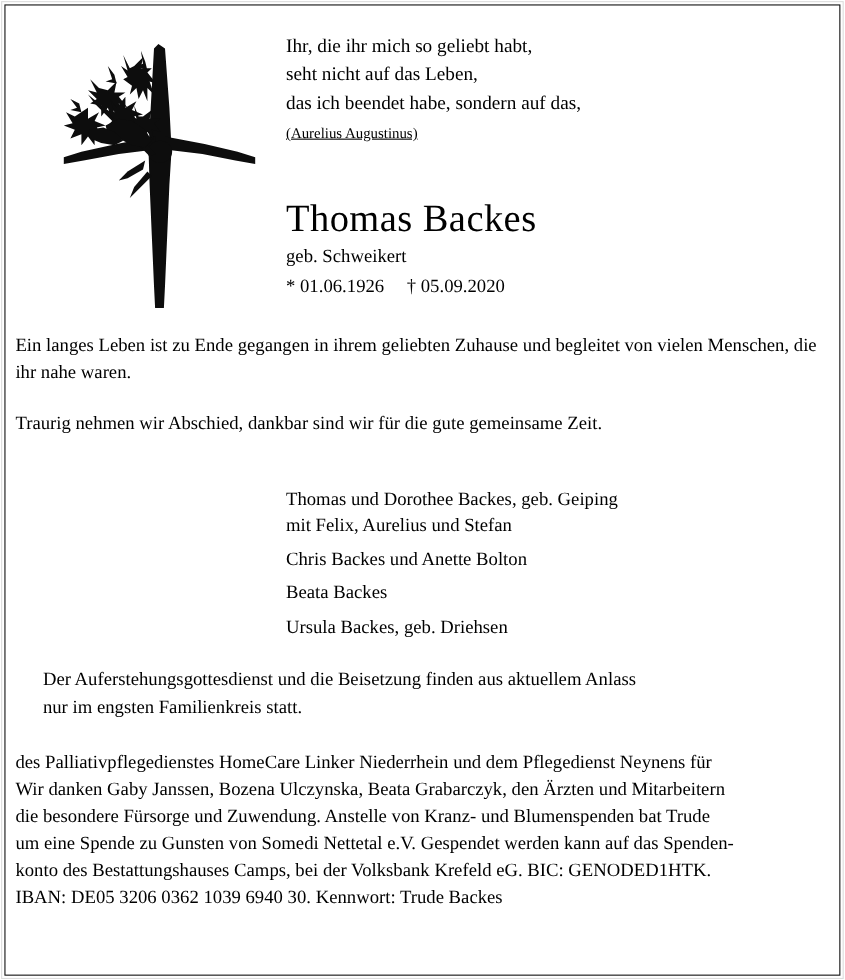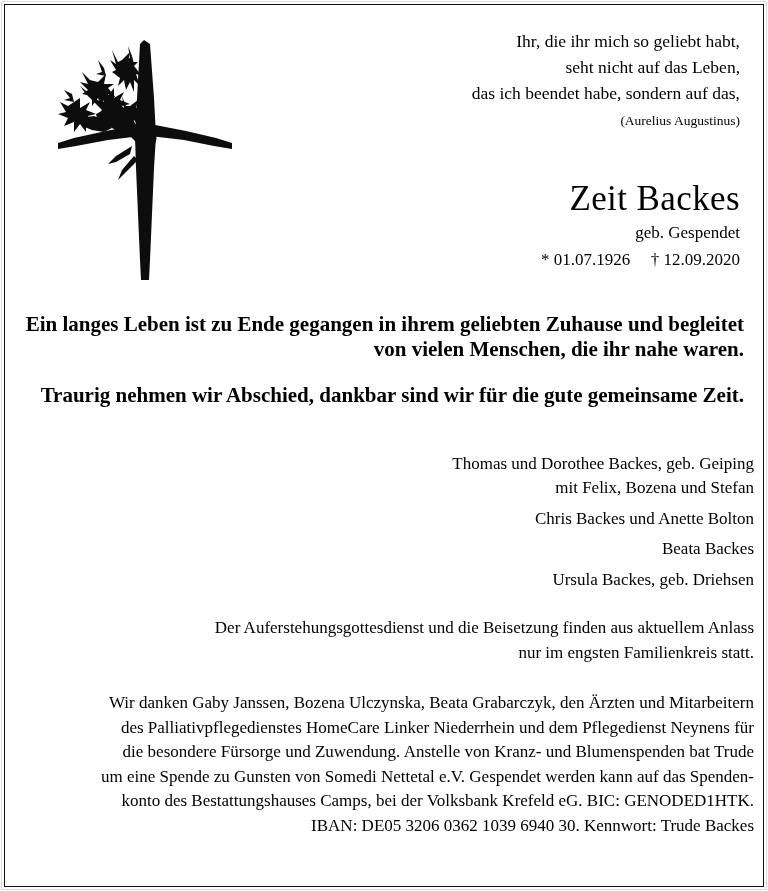--- a/index.html
+++ b/index.html
@@ -38,21 +38,20 @@
     pointer-events: none;
   }
   .inner {
     position: absolute;
     left: 0;
     top: 0;
     width: 768px;
     height: 718px;
     box-sizing: border-box;
     padding: 0 16px;
-    text-align: right;
   }
 
   
   .header {
     position: relative;
     height: 300px;
   }
   .cross-wrap {
     position: absolute;
     left: 30px;
@@ -70,20 +69,21 @@
   }
   .verse-line {
     font-size: 17.5px;
     line-height: 26px;
     white-space: nowrap;
   }
   .verse-source {
     font-size: 13.5px;
     line-height: 20px;
     margin-top: 5px;
+    text-decoration: underline;
   }
   .name-block {
     position: absolute;
     left: 244px;
     top: 178px;
     width: 480px;
   }
   .deceased-name {
     font-size: 35px;
     line-height: 42px;
@@ -104,24 +104,23 @@
   
   .body-area {
     position: absolute;
     left: 0;
     top: 302px;
     width: 768px;
     padding: 0 14px;
     box-sizing: border-box;
   }
   .para {
-    font-size: 21px;
-    line-height: 24.5px;
-    margin: 10px;
-    font-weight: bold;
+    font-size: 17px;
+    line-height: 24.5px;
+    margin: 0;
   }
   .para + .para { margin-top: 22px; }
 
   .survivors {
     margin-top: 44px;
     padding-left: 246px;
   }
   .survivor-line {
     font-size: 17px;
     line-height: 24.5px;
@@ -197,63 +196,63 @@
       </div>
 
       <div class="verse-block">
         <div class="verse-line">Ihr, die ihr mich so geliebt habt,</div>
         <div class="verse-line">seht nicht auf das Leben,</div>
         <div class="verse-line">das ich beendet habe, sondern auf das,</div>
         <div class="verse-source">(Aurelius Augustinus)</div>
       </div>
 
       <div class="name-block">
-        <div class="deceased-name">Zeit Backes</div>
-        <div class="maiden-name">geb. Gespendet</div>
+        <div class="deceased-name">Thomas Backes</div>
+        <div class="maiden-name">geb. Schweikert</div>
         <div class="life-dates">
           <span>*</span>
-          <span>01.07.1926</span>
+          <span>01.06.1926</span>
           <span class="gap"></span>
           <span>†</span>
-          <span>12.09.2020</span>
+          <span>05.09.2020</span>
         </div>
       </div>
 
     </div>
 
     <div class="body-area">
 
       <p class="para">Ein langes Leben ist zu Ende gegangen in ihrem geliebten Zuhause und begleitet von vielen Menschen, die ihr nahe waren.</p>
       <p class="para">Traurig nehmen wir Abschied, dankbar sind wir für die gute gemeinsame Zeit.</p>
 
       <div class="survivors">
         <div class="survivor-group">
           <div class="survivor-line">Thomas und Dorothee Backes, geb. Geiping</div>
-          <div class="survivor-line">mit Felix, Bozena und Stefan</div>
+          <div class="survivor-line">mit Felix, Aurelius und Stefan</div>
         </div>
         <div class="survivor-group">
           <div class="survivor-line">Chris Backes und Anette Bolton</div>
         </div>
         <div class="survivor-group">
           <div class="survivor-line">Beata Backes</div>
         </div>
         <div class="survivor-group">
           <div class="survivor-line">Ursula Backes, geb. Driehsen</div>
         </div>
       </div>
 
 
       <div class="block-gap-md">
         <div class="service-line">Der Auferstehungsgottesdienst und die Beisetzung finden aus aktuellem Anlass</div>
         <div class="service-line">nur im engsten Familienkreis statt.</div>
       </div>
 
       <div class="thanks">
+        <div class="para-line">des Palliativpflegedienstes HomeCare Linker Niederrhein und dem Pflegedienst Neynens für</div>
         <div class="para-line">Wir danken Gaby Janssen, Bozena Ulczynska, Beata Grabarczyk, den Ärzten und Mitarbeitern</div>
-        <div class="para-line">des Palliativpflegedienstes HomeCare Linker Niederrhein und dem Pflegedienst Neynens für</div>
         <div class="para-line">die besondere Fürsorge und Zuwendung. Anstelle von Kranz- und Blumenspenden bat Trude</div>
         <div class="para-line">um eine Spende zu Gunsten von Somedi Nettetal e.V. Gespendet werden kann auf das Spenden-</div>
         <div class="para-line">konto des Bestattungshauses Camps, bei der Volksbank Krefeld eG. BIC: GENODED1HTK.</div>
         <div class="para-line">IBAN: DE05 3206 0362 1039 6940 30. Kennwort: Trude Backes</div>
       </div>
 
     </div>
 
   </div>
 </div>

